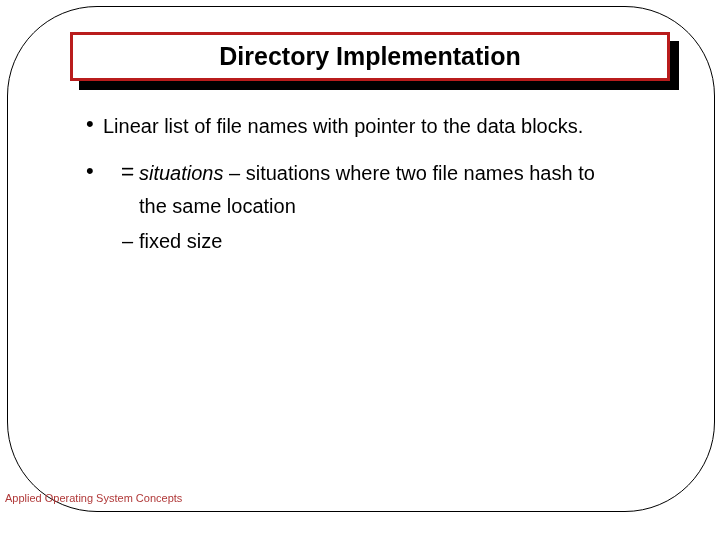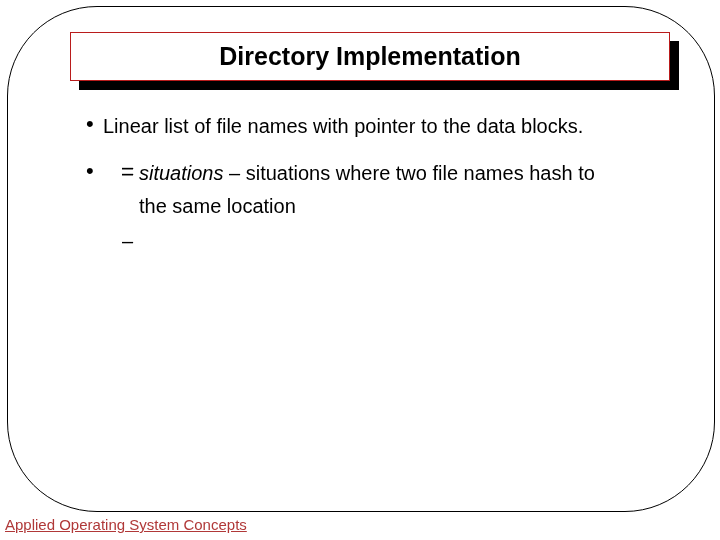--- a/index.html
+++ b/index.html
@@ -19,21 +19,21 @@
     width: 708px; height: 506px;
     border: 1px solid #000000;
     border-radius: 90px;
     box-sizing: border-box;
   }
   .title-box {
     position: absolute;
     left: 70px; top: 32px;
     width: 600px; height: 49px;
     background: #ffffff;
-    border: 1px solid #b91c1c;
+    border: 3px solid #b91c1c;
     box-shadow: 9px 9px 0 0 #000000;
     display: flex;
     align-items: center;
     justify-content: center;
     box-sizing: border-box;
   }
   .title-box h1 {
     margin: 0;
     font-size: 25px;
     font-weight: bold;
@@ -66,24 +66,23 @@
     padding-left: 17px;
   }
   .block-2 .sub-line { margin-bottom: 2px; }
   .sub-line .marker-dash {
     position: absolute;
     left: 0; top: 0;
   }
   .italic { font-style: italic; }
   .footer-left {
     position: absolute;
-    left: 5px; top: 516px;
-    font-size: 15px;
+    left: 5px; top: 492px;
+    font-size: 11px;
     color: var(--footer-color, #b03838);
-    text-decoration: underline;
   }
   .footer-page {
     position: absolute;
     left: 0; top: 517px;
     width: 680px;
     text-align: center;
     font-size: 11.5px;
     color: var(--footer-color, #b03838);
   }
 </style>
@@ -119,21 +118,21 @@
         <span class="marker-bullet">•</span>
       </div>
       <div class="subs">
         <div class="sub-line">
           <span class="marker-dash">–</span>
         </div>
         <div class="sub-line">
           <span class="marker-dash">–</span><span class="italic">situations</span><span> – situations where two file names hash to the same location</span>
         </div>
         <div class="sub-line">
-          <span class="marker-dash">–</span>
+          <span class="marker-dash">–</span><span>fixed size</span>
         </div>
       </div>
     </div>
 
   </div>
 
   <div class="footer-left">Applied Operating System Concepts</div>
 
 </div>
 

